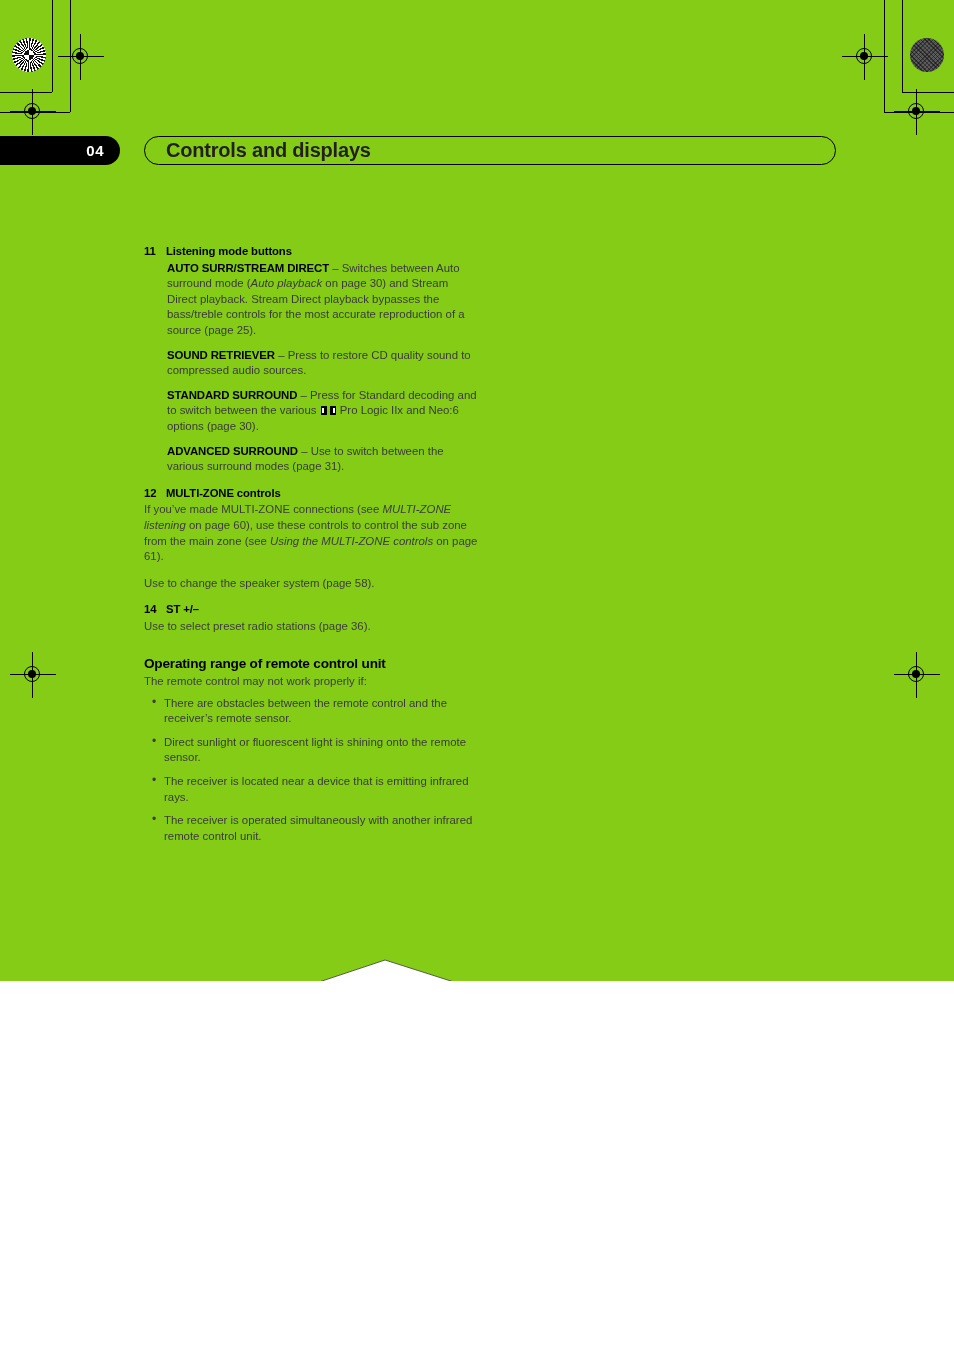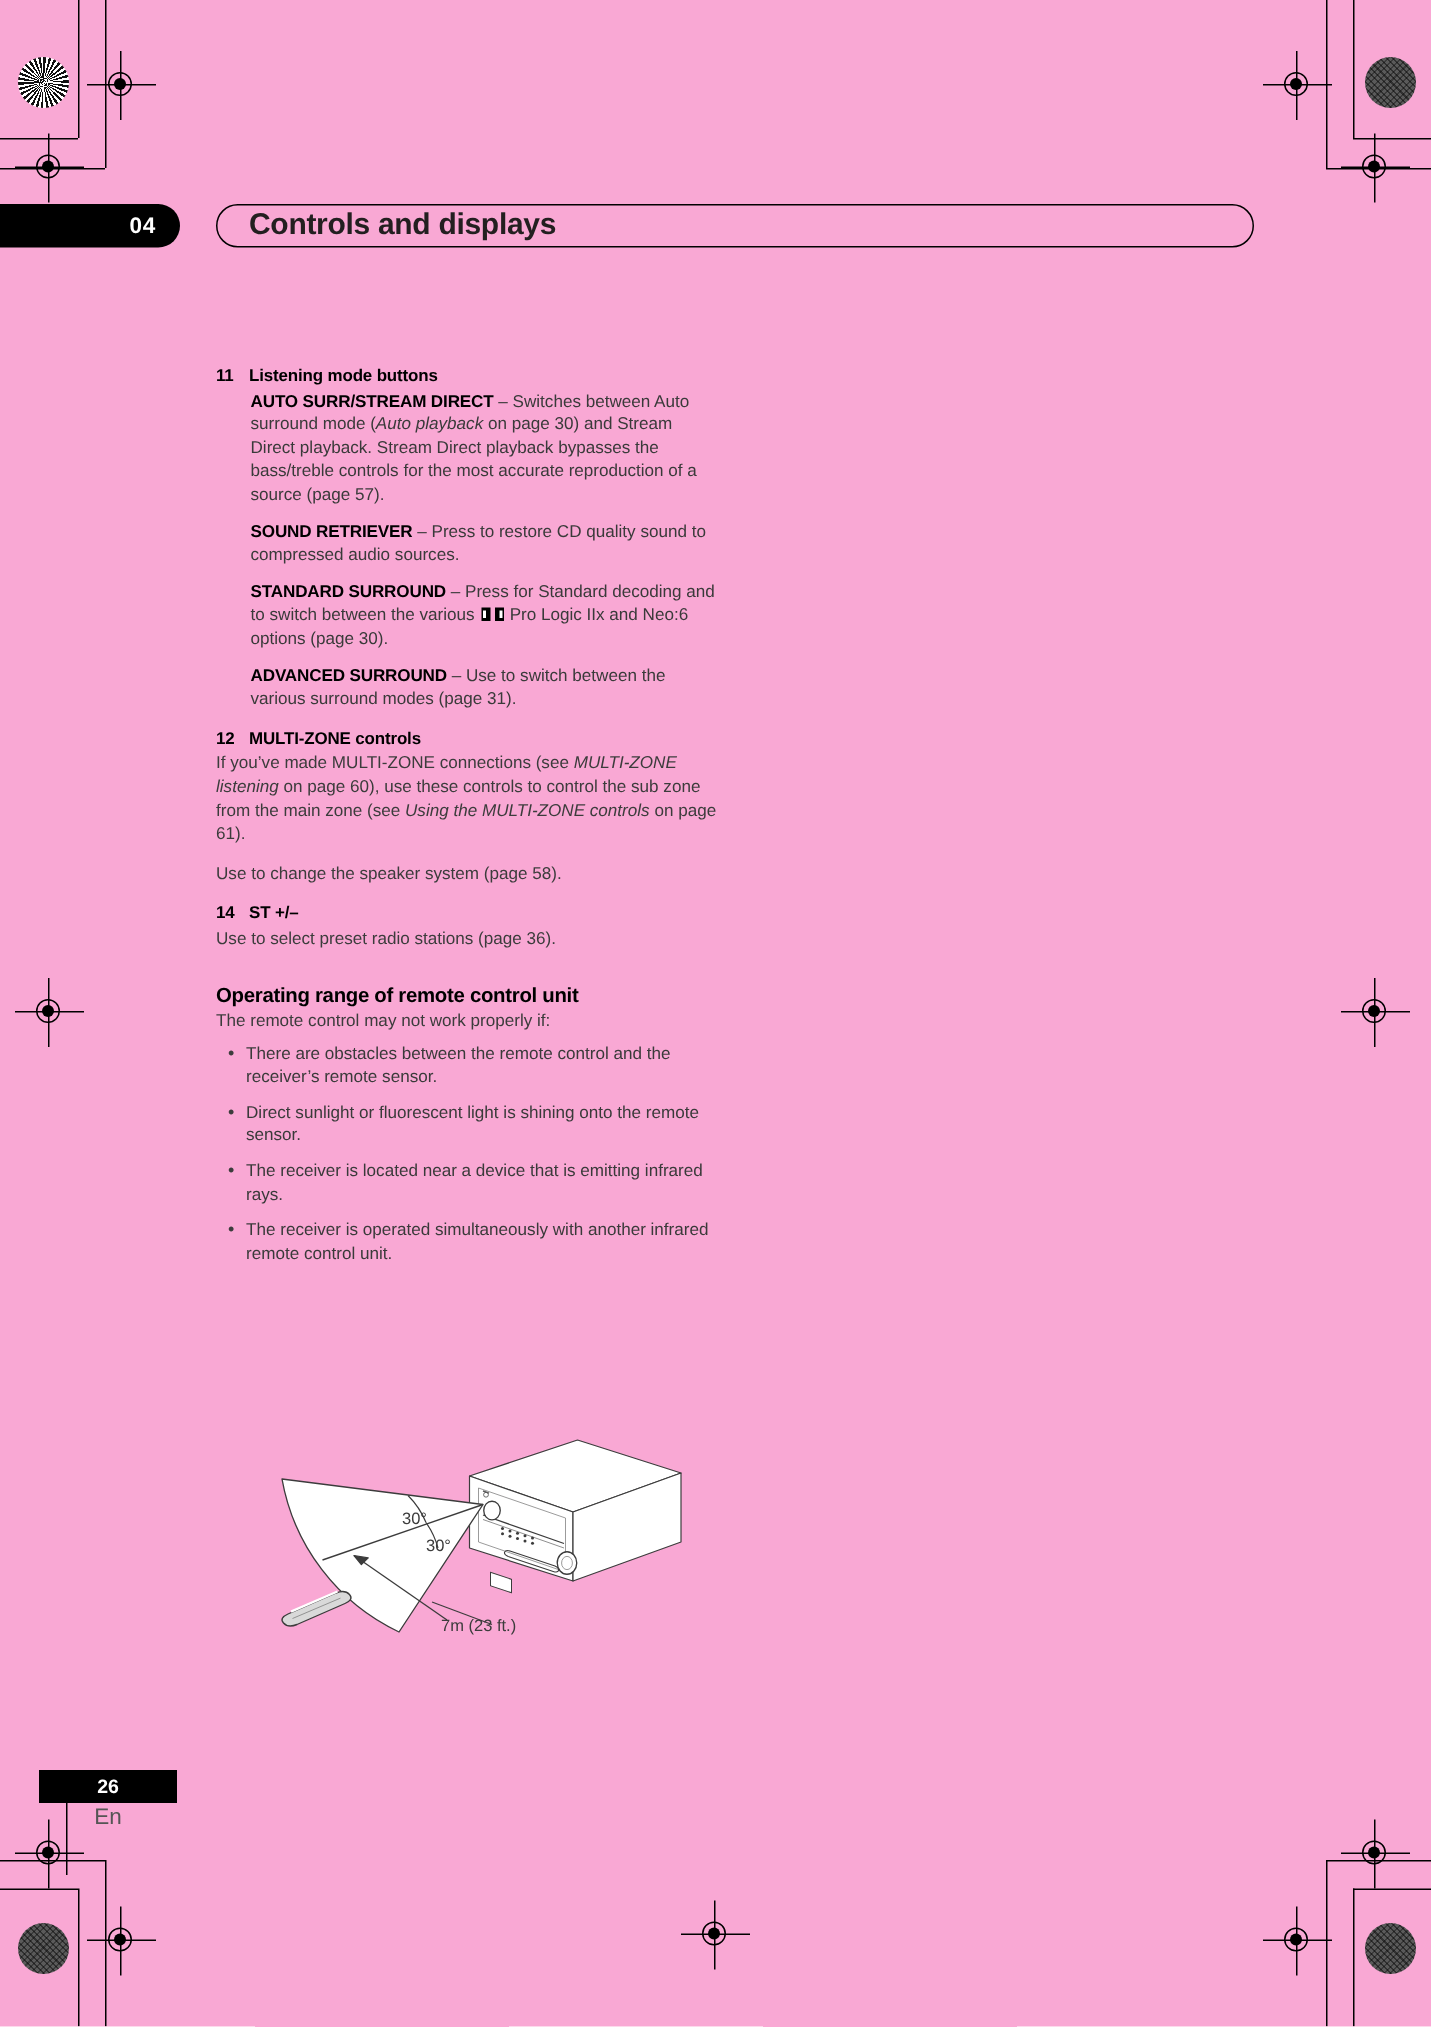--- a/index.html
+++ b/index.html
@@ -7,23 +7,23 @@
     padding: 0;
     background: #ffffff;
   }
   body {
     font-family: "Liberation Sans", sans-serif;
     color: #231f20;
   }
   #page {
     position: relative;
     width: 954px;
-    height: 1351px;
+    height: 981px;
     overflow: hidden;
-    background: #f9a8d4;
+    background: #84cc16;
   }
 
   
   .trim-line {
     position: absolute;
     background: #000;
   }
   .trim-h { height: 1px; }
   .trim-v { width: 1px; }
 
@@ -316,21 +316,21 @@
 
 
     <div class="item">
       <div class="item-head">
         <span class="num">11</span><span>Listening mode buttons</span>
       </div>
 
       <div class="indent">
 
         <div class="para">
-          <b class="lbl">AUTO SURR/STREAM DIRECT</b><span> – </span><span>Switches between Auto surround mode (</span><i class="it">Auto playback</i><span> on page 30) and Stream Direct playback. Stream Direct playback bypasses the bass/treble controls for the most accurate reproduction of a source (page 57).</span>
+          <b class="lbl">AUTO SURR/STREAM DIRECT</b><span> – </span><span>Switches between Auto surround mode (</span><i class="it">Auto playback</i><span> on page 30) and Stream Direct playback. Stream Direct playback bypasses the bass/treble controls for the most accurate reproduction of a source (page 25).</span>
         </div>
 
         <div class="para">
           <b class="lbl">SOUND RETRIEVER</b><span> – </span><span>Press to restore CD quality sound to compressed audio sources.</span>
         </div>
 
         <div class="para">
           <b class="lbl">STANDARD SURROUND</b><span> – </span><span>Press for Standard decoding and to switch between the various </span><span class="dolby"><span></span><span></span></span><span> Pro Logic IIx and Neo:6 options (page 30).</span>
         </div>
 

